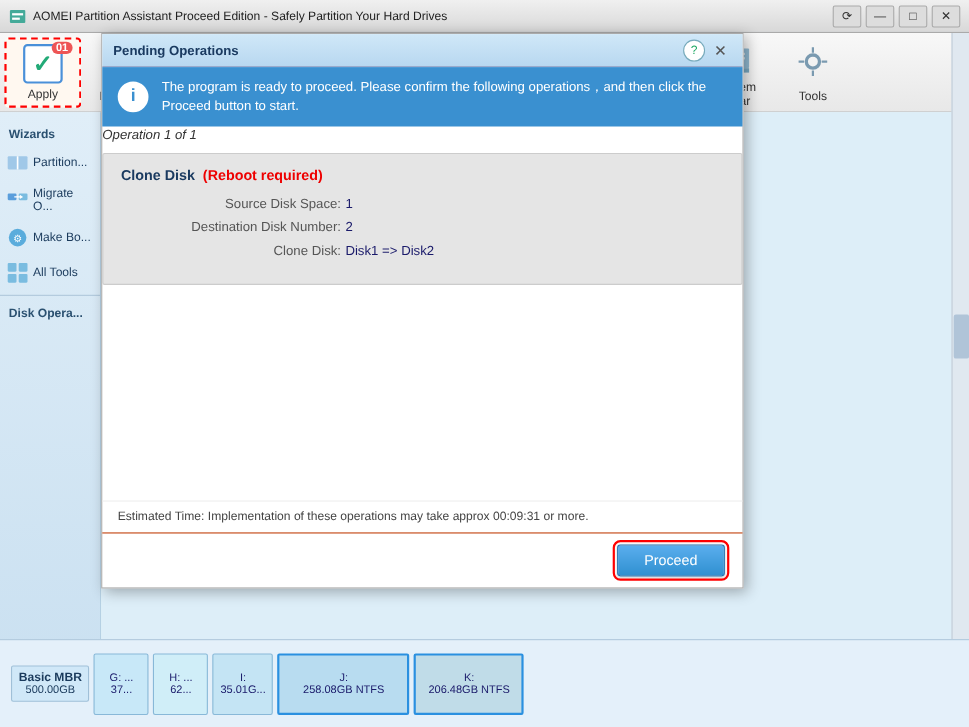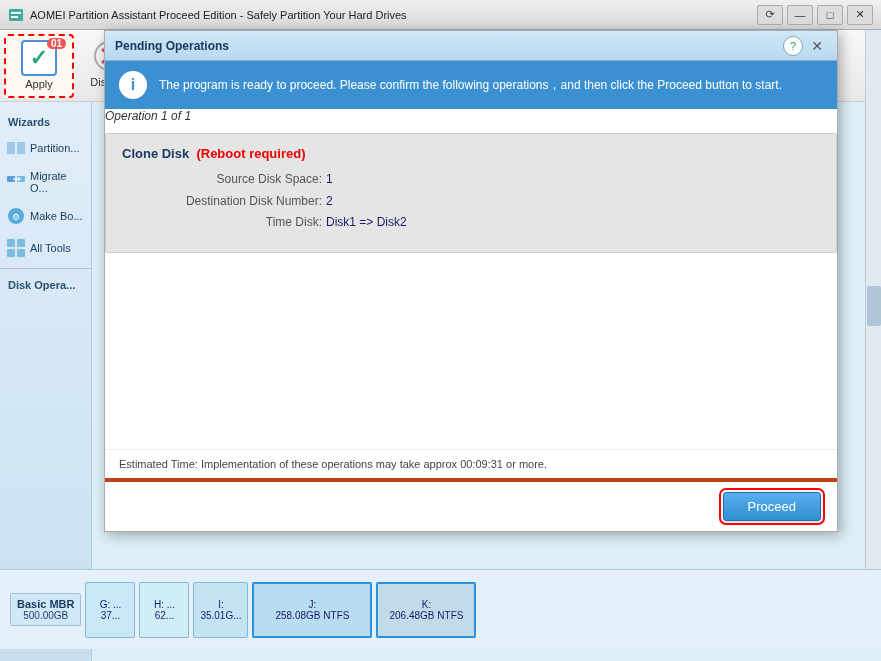--- a/index.html
+++ b/index.html
@@ -32,21 +32,21 @@
     
     .toolbar {
       height: 72px;
       background: linear-gradient(to bottom, #f8f8f8, #e8e8e8);
       border-bottom: 1px solid #ccc;
       display: flex;
       align-items: center;
       padding: 0 4px;
     }
     .toolbar-btn {
-      display: flex; flex-direction: column; align-items: center; justify-content: flex-start;
+      display: flex; flex-direction: column; align-items: center; justify-content: space-between;
       width: 70px; height: 64px;
       cursor: pointer;
       border-radius: 4px;
       padding: 4px 2px;
       position: relative;
     }
     .toolbar-btn .tb-icon { width: 36px; height: 36px; margin-bottom: 2px; }
     .toolbar-btn .tb-label { font-size: 11px; color: #333; text-align: center; }
 
     
@@ -93,22 +93,22 @@
       padding: 6px 6px;
       cursor: pointer;
       font-size: 11px; color: #1a3a5c;
     }
     .sidebar-item .si-icon { width: 20px; height: 20px; flex-shrink: 0; }
     .sidebar-divider { height: 1px; background: #b0c8dc; margin: 4px 0; }
 
     
     .dialog-overlay {
       position: absolute;
-      top: 30px; left: 104px;
-      width: 734px;
+      top: 30px; left: 92px;
+      width: 584px;
       background: #fff;
       border: 1px solid #aaa;
       box-shadow: 3px 3px 12px rgba(0,0,0,0.3);
       z-index: 100;
     }
     .dialog-titlebar {
       height: 30px;
       background: linear-gradient(to bottom, #d0e8f8, #b8d8f0);
       display: flex; align-items: center;
       padding: 0 10px;
@@ -166,36 +166,36 @@
     
     .estimated-time {
       font-size: 11px; color: #444; padding: 8px 14px;
       border-top: 1px solid #eee;
     }
 
     
     .dialog-footer {
       padding: 10px 16px;
       display: flex; justify-content: flex-end;
-      border-top: 4px solid #c2410c;
+      border-top: 1px solid #c2410c;
     }
     .proceed-btn {
       background: linear-gradient(to bottom, #5aaeee, #3090d0);
       color: #fff; border: 1px solid #2070b0;
       border-radius: 3px; padding: 6px 24px;
       font-size: 13px; cursor: pointer;
       box-shadow: 0 1px 3px rgba(0,0,0,0.2);
       outline: 2px solid red;
       outline-offset: 2px;
     }
 
     
     .disk-panel {
       position: absolute;
-      bottom: 12px; left: 0; right: 0;
+      bottom: 0; left: 0; right: 0;
       height: 80px;
       background: #e4f0fa;
       border-top: 1px solid #b0c8dc;
       display: flex; align-items: center;
       padding: 0 10px;
       gap: 4px;
     }
     .disk-label-box {
       background: #d0e8f8;
       border: 1px solid #a0c0d8;
@@ -458,21 +458,21 @@
       <div class="op-detail">
         <div class="op-detail-row">
           <span class="op-detail-label">Source Disk Space:</span>
           <span class="op-detail-value">1</span>
         </div>
         <div class="op-detail-row">
           <span class="op-detail-label">Destination Disk Number:</span>
           <span class="op-detail-value">2</span>
         </div>
         <div class="op-detail-row">
-          <span class="op-detail-label">Time Disk:</span>
+          <span class="op-detail-label">Clone Disk:</span>
           <span class="op-detail-value">Disk1 =&gt; Disk2</span>
         </div>
       </div>
     </div>
   </div>
 
   <div class="estimated-time">Estimated Time: Implementation of these operations may take approx 00:09:31 or more.</div>
 
   <div class="dialog-footer">
     <button class="proceed-btn">Proceed</button>

